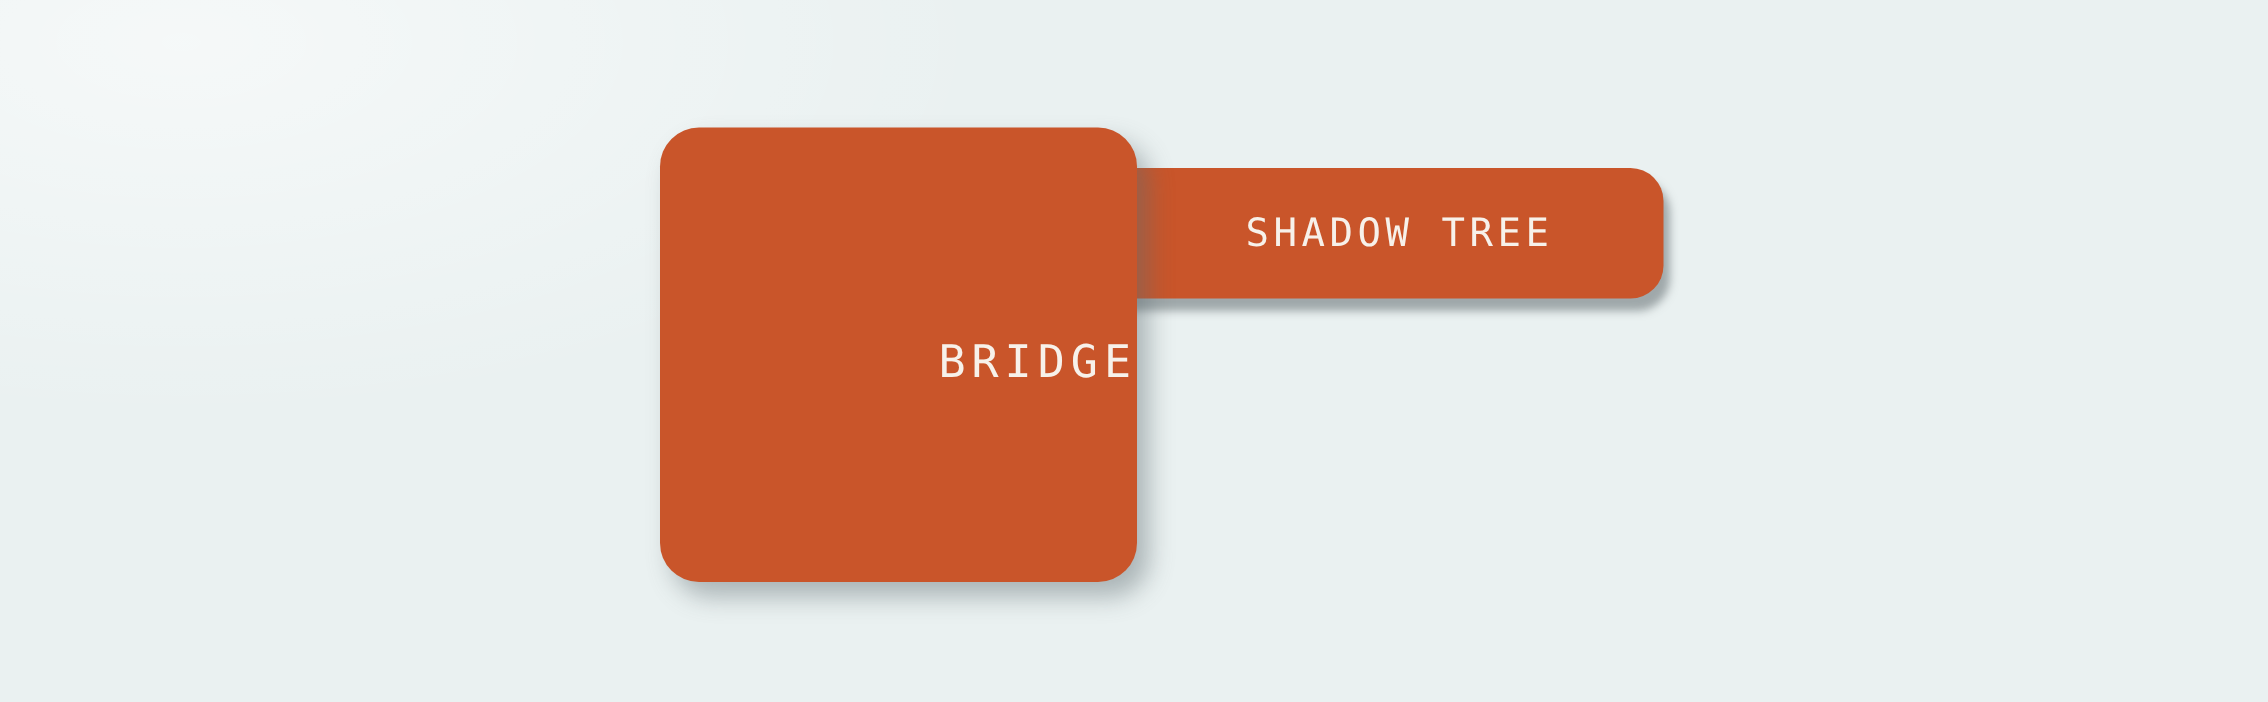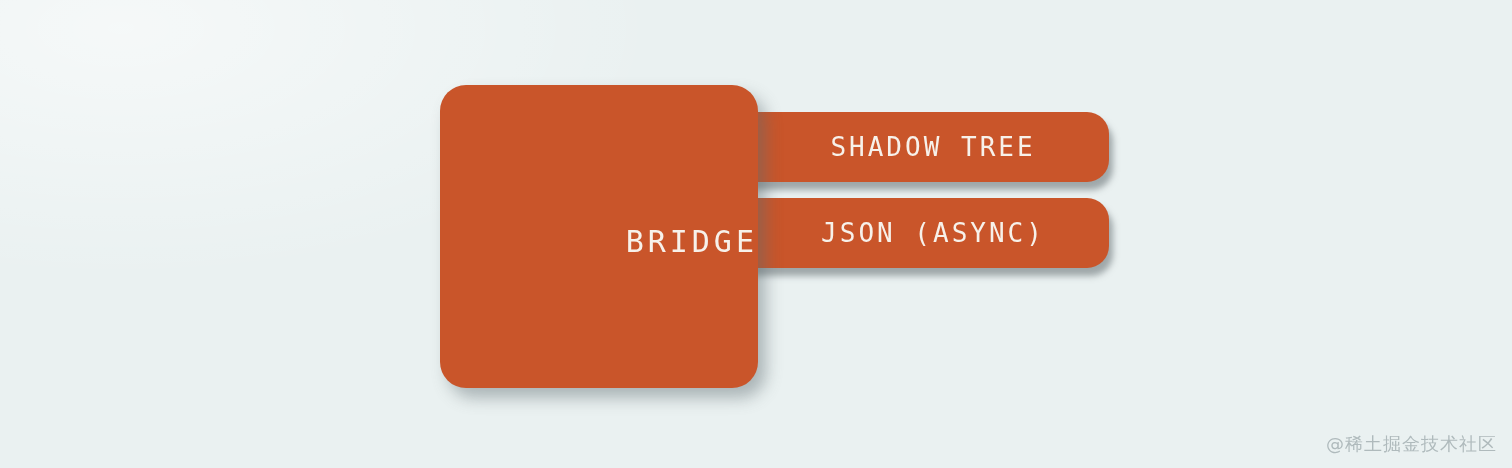--- a/index.html
+++ b/index.html
@@ -42,21 +42,21 @@
     color: #F7F1EA;
     font-size: 30px;
     letter-spacing: 4px;
     padding-top: 10px;
   }
 
   .pill {
     position: absolute;
     left: 720px;
     width: 352px;
-    height: 70px;
+    height: 87px;
     background: #C9552A;
     border-radius: 22px;
     box-shadow: 4px 8px 6px rgba(85,95,100,0.5);
     display: flex;
     align-items: center;
     justify-content: center;
     padding-left: 37px;
     box-sizing: content-box;
   }
   .pill-1 { top: 112px; z-index: 12; }
@@ -83,24 +83,20 @@
 </style>
 </head>
 <body>
 
 <div class="canvas">
 
   <div class="pill pill-1">
     <span class="pill-label">SHADOW TREE</span>
   </div>
 
-  <div class="pill pill-2">
-    <span class="pill-label">JSON (ASYNC)</span>
-  </div>
 
 
   <div class="bridge-box">
     <span class="bridge-label">BRIDGE</span>
   </div>
 
-  <div class="watermark">@稀土掘金技术社区</div>
 
 </div>
 
 </body></html>

